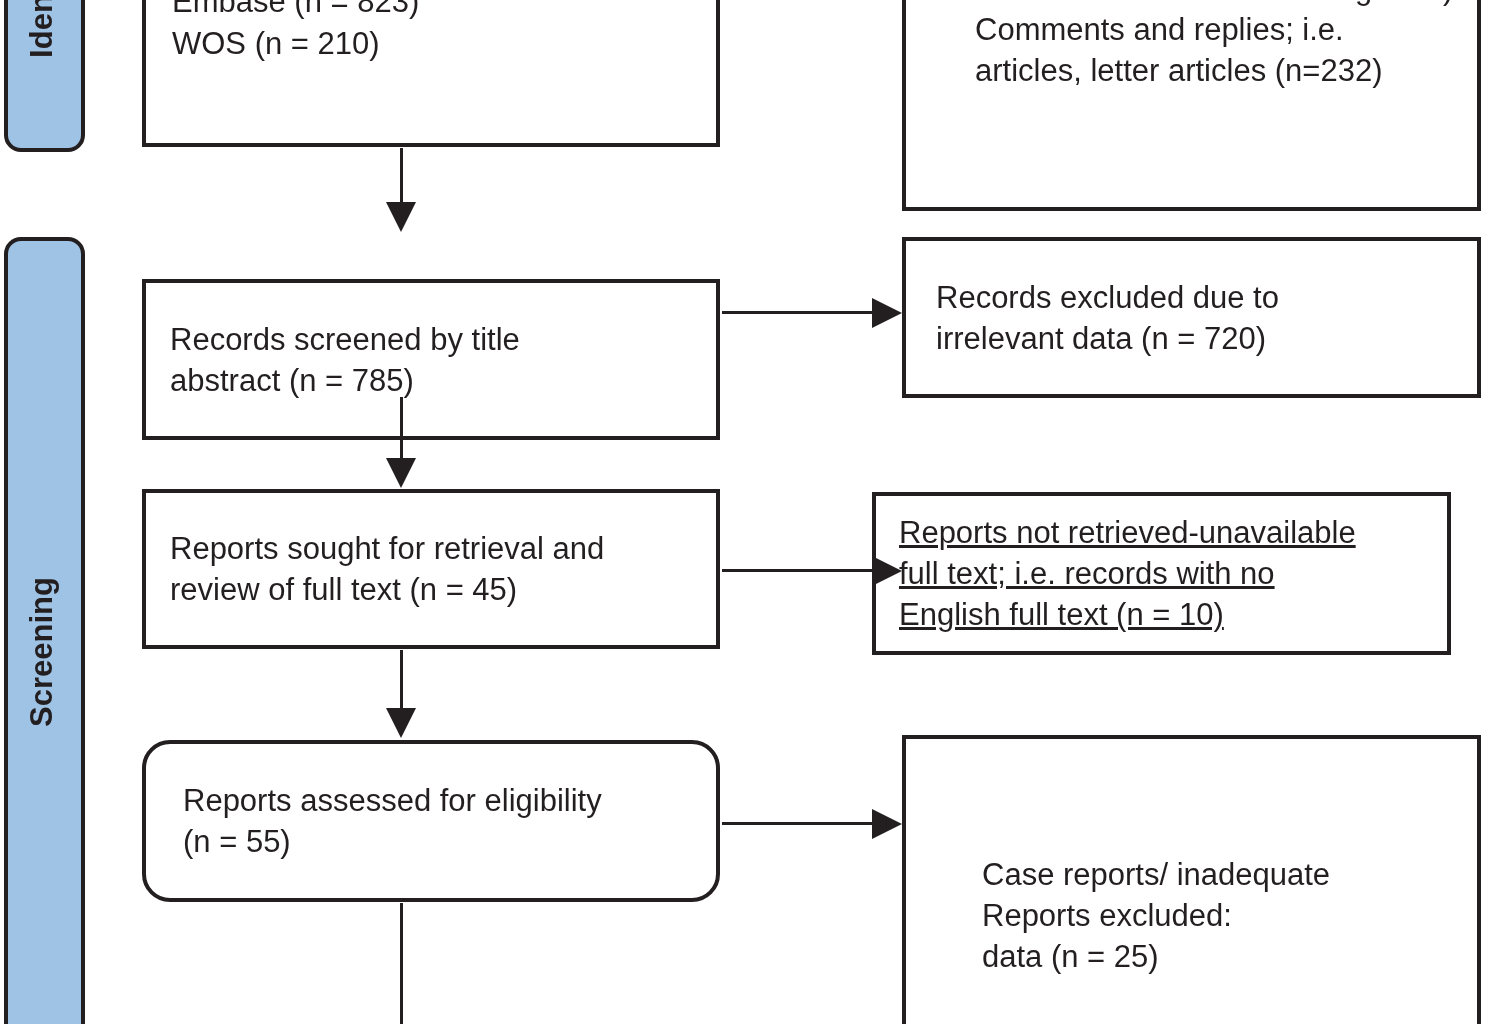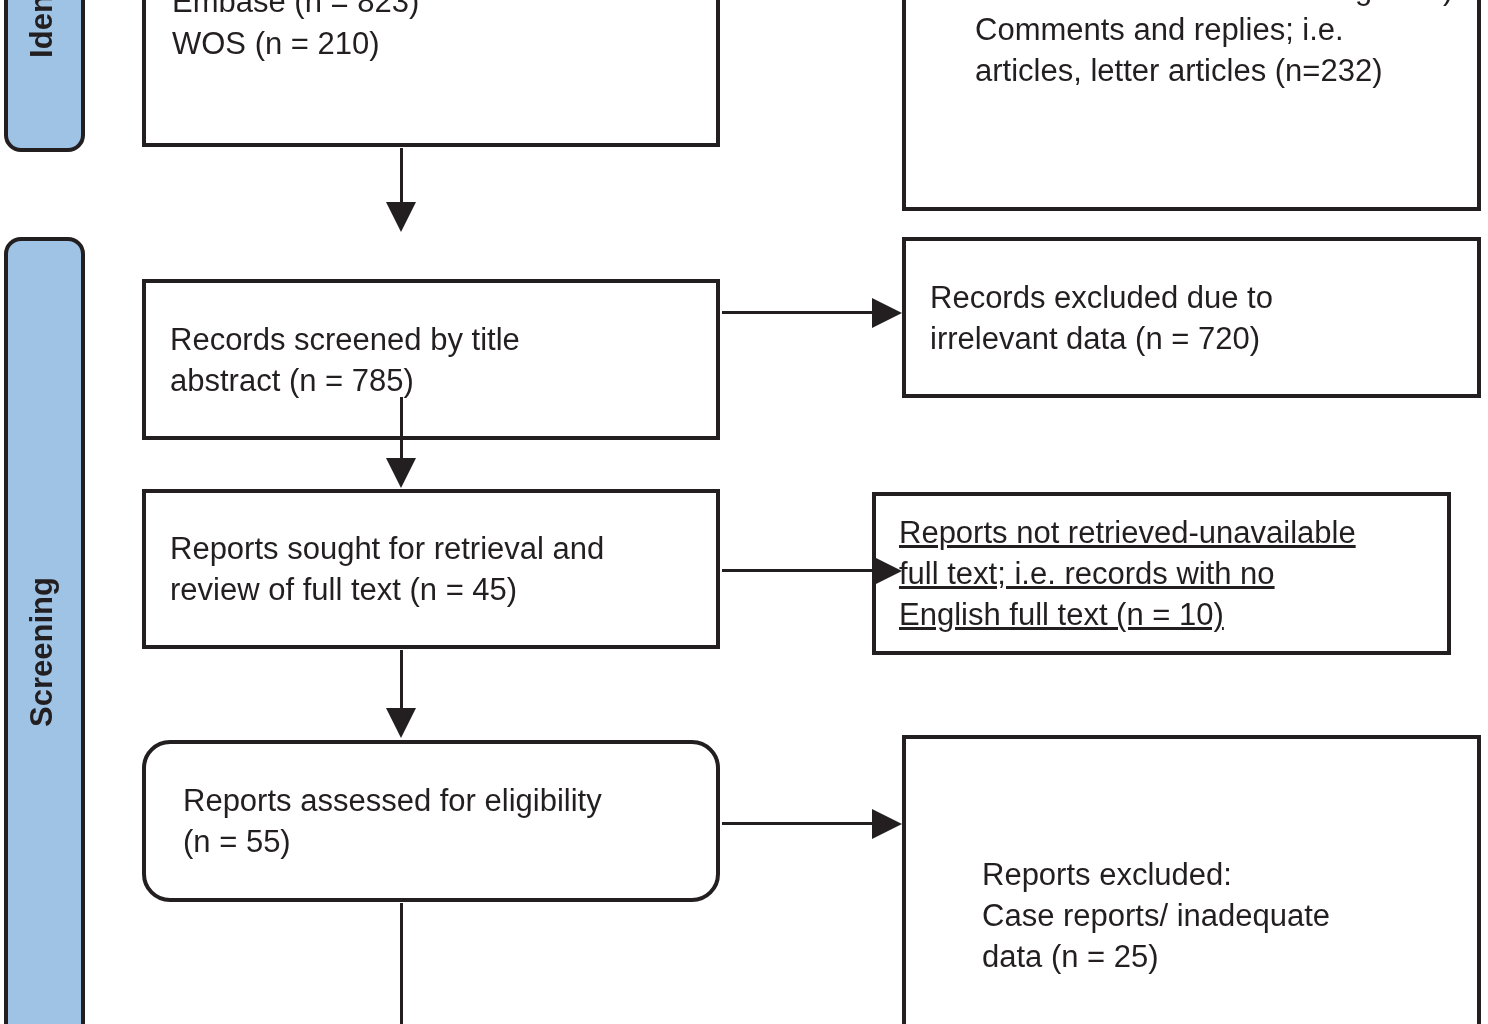--- a/index.html
+++ b/index.html
@@ -49,21 +49,21 @@
   #box-identified .line { line-height:42px; }
 
   #box-removed      { left:902px; top:-164px; width:579px; height:375px; }
   #box-removed .lines { position:absolute; left:69px; top:128px; }
   .frag-line { position:relative; height:41px; }
   .frag { position:absolute; top:0; }
   #frag-g     { left:380px; }
   #frag-paren { left:468px; }
 
   #box-screened     { left:142px; top:235px; width:578px; height:161px; padding-left:24px;margin-top:44px; }
-  #box-excluded1    { left:902px; top:237px; width:579px; height:161px; padding-left:24px; }
+  #box-excluded1    { left:902px; top:237px; width:579px; height:161px; padding-left:30px; }
   #box-retrieval    { left:142px; top:489px; width:578px; height:160px; padding-left:24px; }
   #box-notretrieved { left:872px; top:492px; width:579px; height:163px; padding-left:23px;text-decoration:underline; }
   #box-assessed     { left:142px; top:740px; width:578px; height:162px; padding-left:37px;border-radius:28px; }
   #box-excluded2    { left:902px; top:735px; width:579px; height:360px; padding-left:76px; }
 
   
   .vline { position:absolute; width:3px; background:#231F20; }
   .hline { position:absolute; height:3px; background:#231F20; }
   .head-down {
     position:absolute; width:0; height:0;
@@ -136,22 +136,22 @@
   <div class="line">Reports not retrieved-unavailable</div>
   <div class="line">full text; i.e. records with no</div>
   <div class="line">English full text (n = 10)</div>
 </div>
 
 <div class="flow-box centered" id="box-assessed">
   <div class="line">Reports assessed for eligibility</div>
   <div class="line">(n = 55)</div>
 </div>
 <div class="flow-box centered" id="box-excluded2">
+  <div class="line">Case reports/ inadequate</div>
   <div class="line">Reports excluded:</div>
-  <div class="line">Case reports/ inadequate</div>
   <div class="line">data (n = 25)</div>
 </div>
 
 <div class="vline" id="v1"></div>
 <div class="head-down" id="v1-head"></div>
 <div class="vline" id="v2"></div>
 <div class="head-down" id="v2-head"></div>
 <div class="vline" id="v3"></div>
 <div class="head-down" id="v3-head"></div>
 <div class="vline" id="v4"></div>

